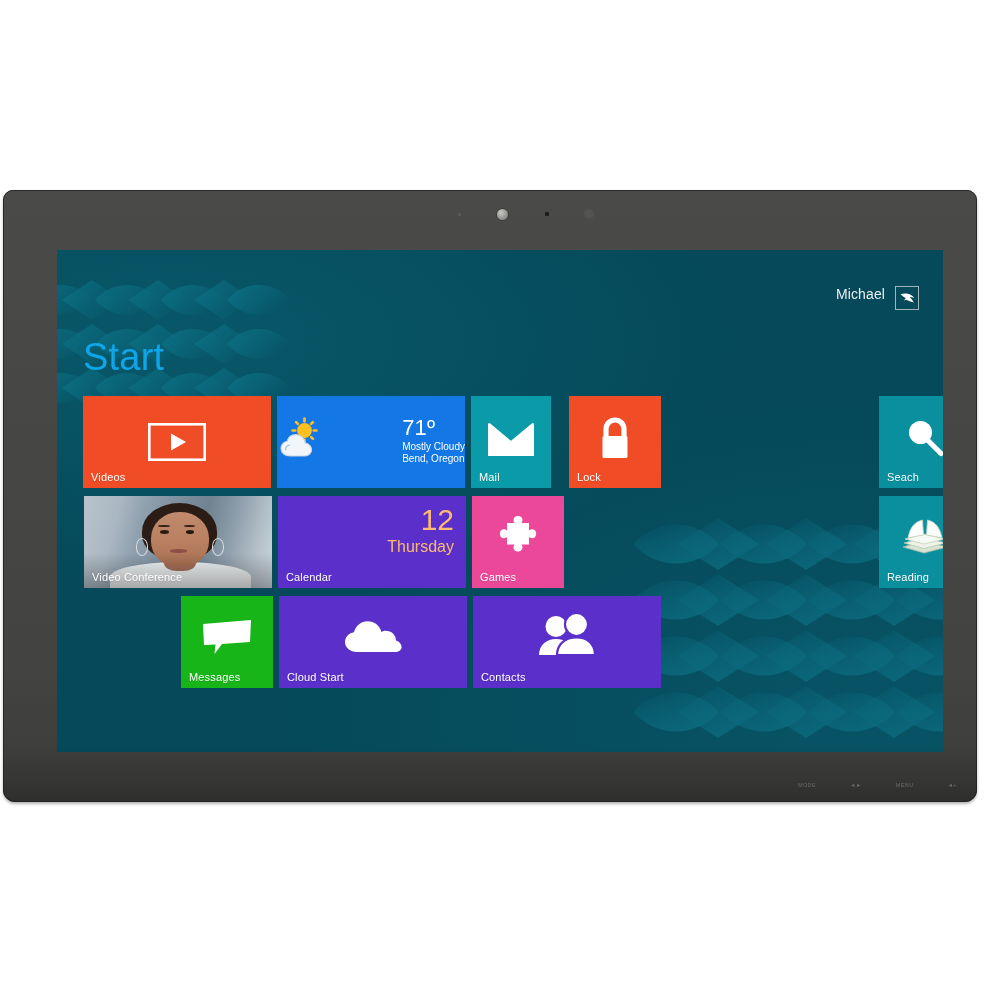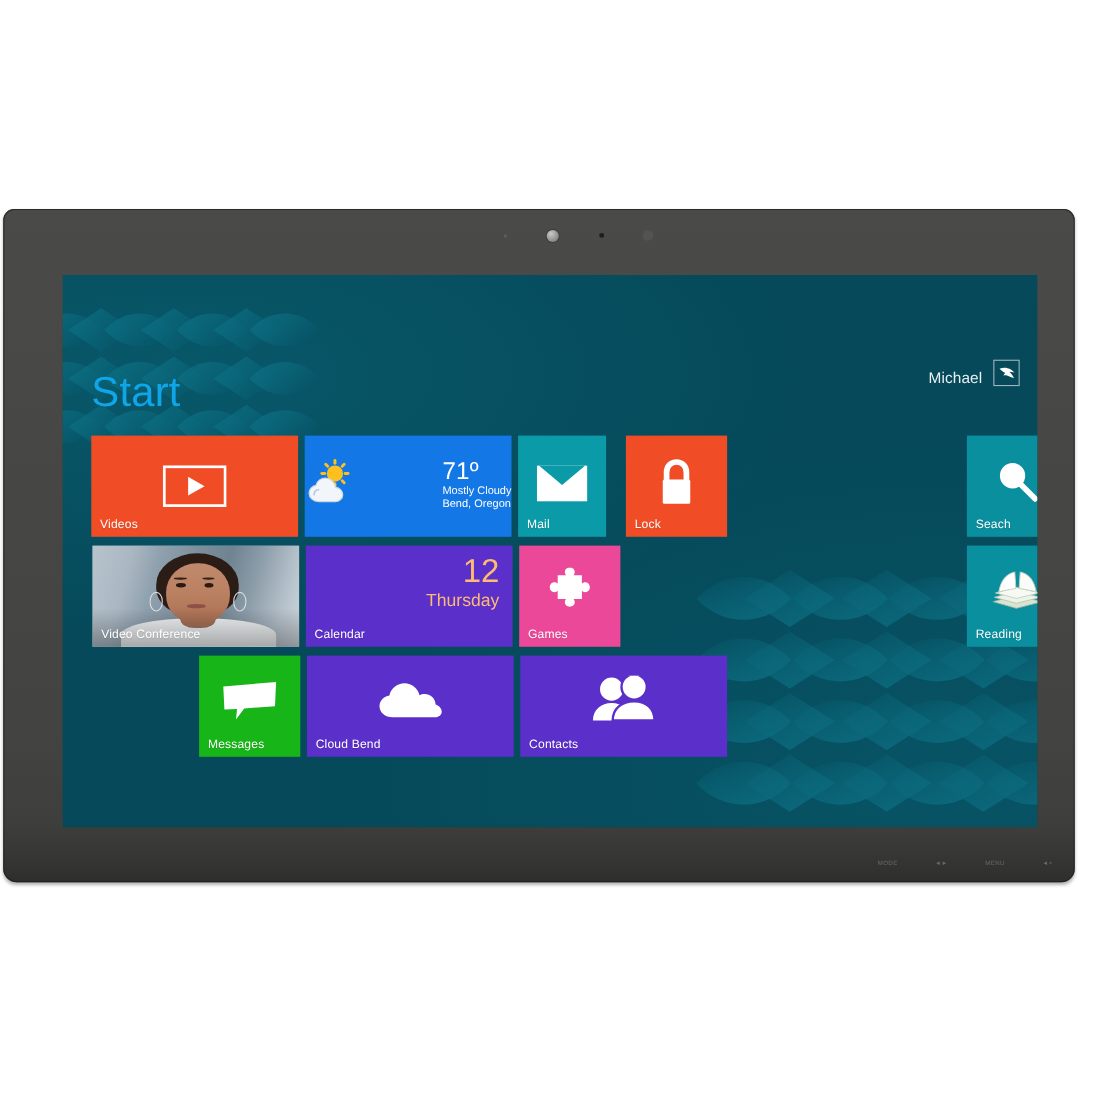--- a/index.html
+++ b/index.html
@@ -123,26 +123,25 @@
   .deco {
     position: absolute;
     pointer-events: none;
     opacity: 0.9;
   }
   .deco svg { display: block; }
 
   
   .user-bar {
     position: absolute;
-    right: 16px;
+    right: 24px;
     top: 36px;
     display: flex;
-    align-items: flex-end;
+    align-items: flex-start;
     gap: 10px;
-    margin-top: 41px;
   }
   .user-name {
     color: #e9eff0;
     font-size: 14px;
     letter-spacing: 0.1px;
   }
   .avatar {
     width: 24px;
     height: 24px;
     border: 1.5px solid #9fb5ba;
@@ -578,21 +577,21 @@
       <div class="tile" style="left:222px; top:346px; width:188px; height:92px; background:#5b2fc9;">
         <div class="tile-center" style="padding-bottom:12px;">
           <svg width="60" height="36" viewBox="0 0 60 36" aria-hidden="true">
             <path fill="#ffffff" d="M14 34 C 7 34, 2 29.6, 2 24 C 2 19, 6 14.8, 11 14.2
                      C 12.4 8, 18 3.2, 24.8 3.2 C 31.4 3.2, 37 7.8, 38.4 14
                      C 39.6 13.2, 41.2 12.8, 42.8 12.8 C 48.4 12.8, 53 17, 53 22.4
                      C 56.4 23.4, 58.6 26.2, 58.6 29
                      C 58.6 31.8, 56 34, 52.6 34 Z"></path>
           </svg>
         </div>
-        <span class="tile-label">Cloud Bend</span>
+        <span class="tile-label">Cloud Start</span>
       </div>
 
       <div class="tile" style="left:416px; top:346px; width:188px; height:92px; background:#5b2fc9;">
         <div class="tile-center" style="padding-bottom:12px;">
           <svg width="58" height="44" viewBox="0 0 58 44" aria-hidden="true">
             <circle cx="18" cy="12.5" r="10.5" fill="#ffffff"></circle>
             <path d="M1 41 C 1 31, 8.6 25, 18 25 C 27.4 25, 35 31, 35 41 Z" fill="#ffffff"></path>
             <circle cx="38.5" cy="10.5" r="11.5" fill="#ffffff" stroke="#5b2fc9" stroke-width="2.2"></circle>
             <path d="M19 41 C 19 30, 27.4 23.5, 38.5 23.5 C 49.6 23.5, 57 30, 57 41 Z" fill="#ffffff" stroke="#5b2fc9" stroke-width="2.2"></path>
           </svg>

